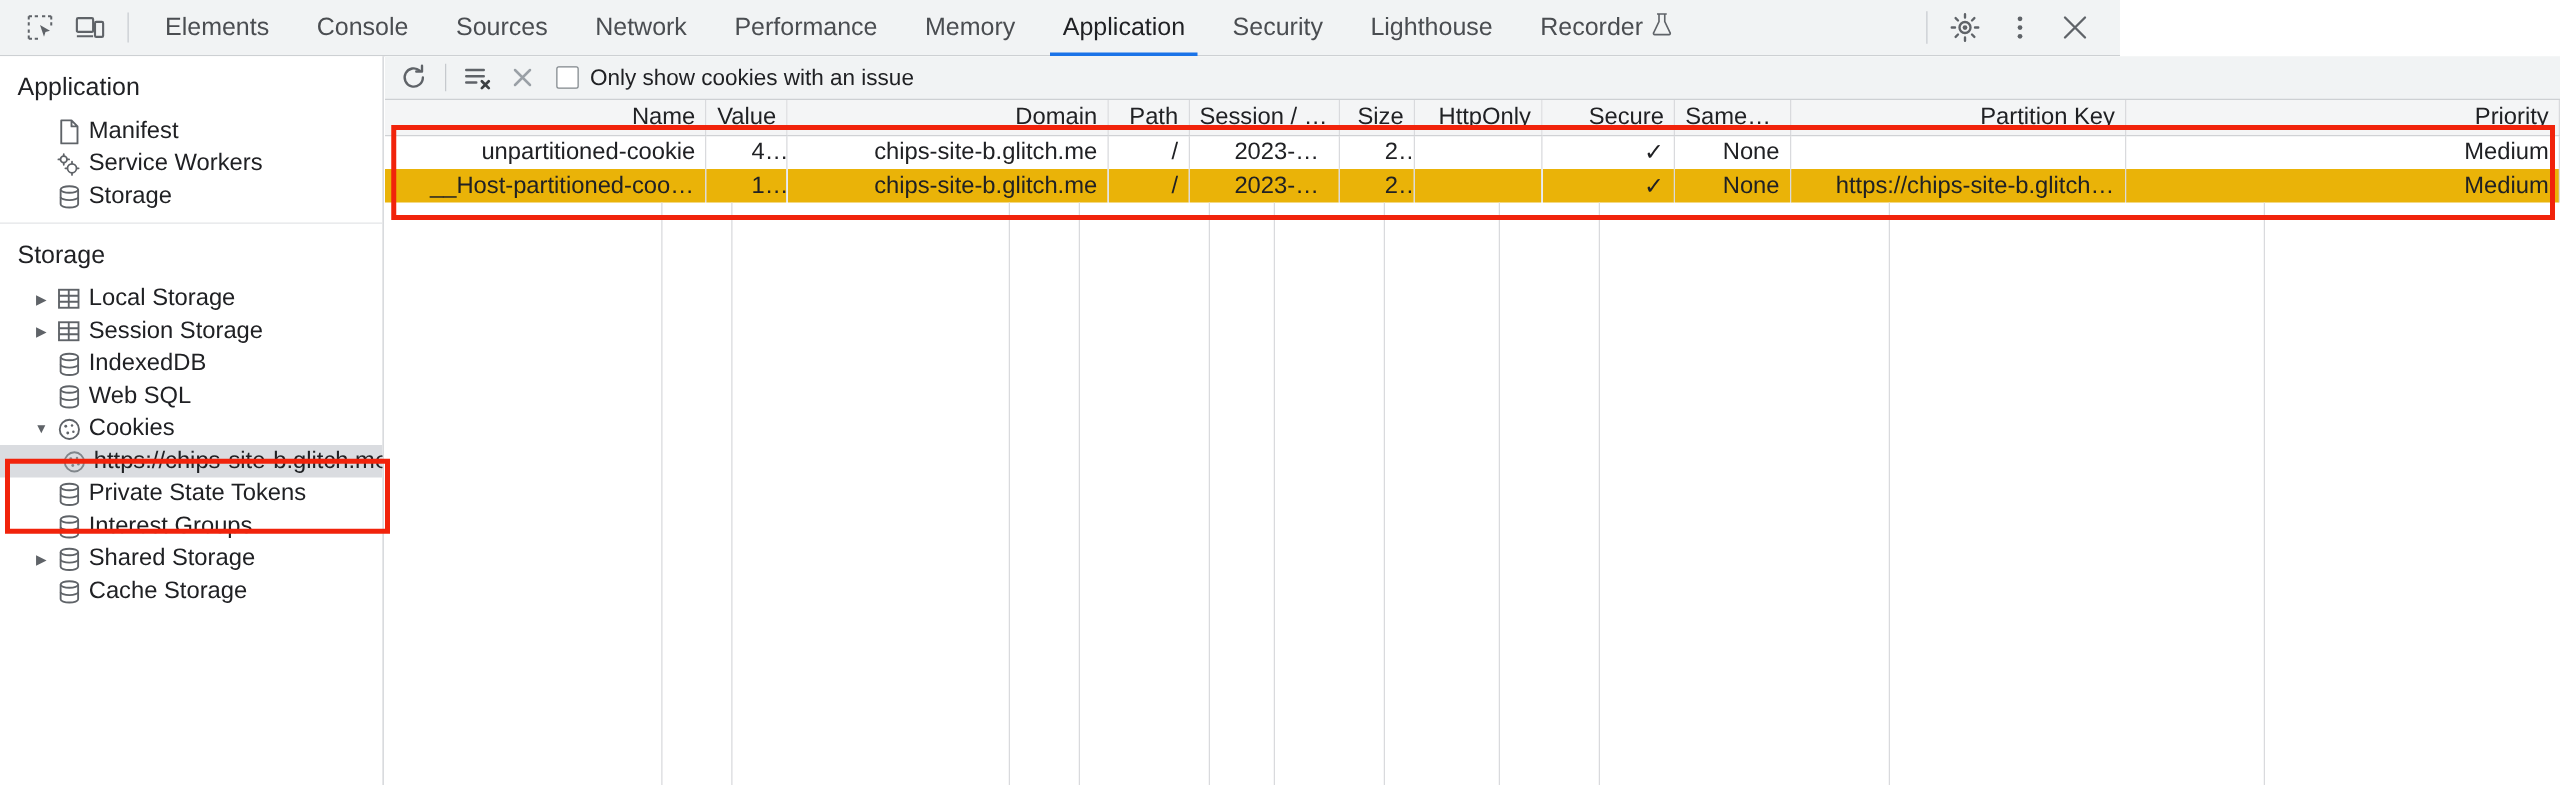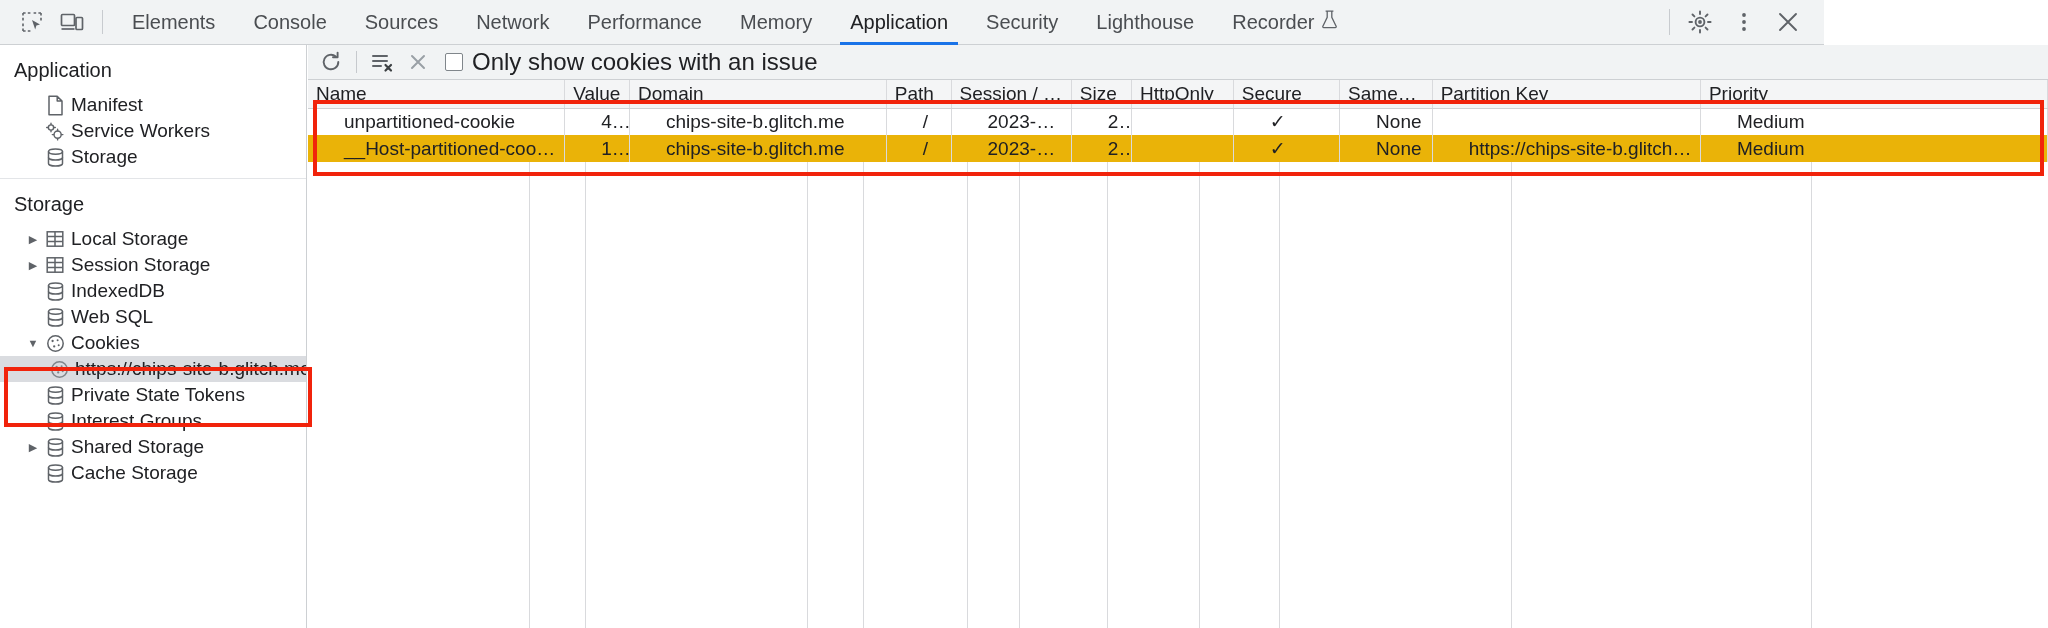--- a/index.html
+++ b/index.html
@@ -13,21 +13,21 @@
   #app {
     position: relative;
     width: 2048px; height: 628px;
     overflow: hidden;
     background: #ffffff;
   }
 
   
   .tabbar {
     position: absolute; left: 0; top: 0;
-    width: 1824px; height: 45px;
+    width: 1696px; height: 45px;
     background: #f1f3f4;
     border-bottom: 1px solid #cdd0d3;
     display: flex; align-items: center;
   }
   .tb-icon {
     width: 40px; height: 45px;
     display: flex; align-items: center; justify-content: center;
     color: #5f6368; flex: none;
   }
   .tb-icon.first { margin-left: 12px; }
@@ -138,21 +138,21 @@
     padding: 0 7px;
     display: flex; align-items: center;
     font-family: "Liberation Sans", sans-serif;
   }
   .fb-sep {
     width: 1px; height: 22px; background: #c6c9cd; margin: 0 4px; flex: none;
   }
   .fb-check {
     display: flex; align-items: center; gap: 9px;
     margin-left: 6px;
-    font-size: 24px; color: #202124;
+    font-size: 18px; color: #202124;
     white-space: nowrap;
     justify-content: space-between;
   }
   .cbox {
     width: 18px; height: 18px;
     border: 1px solid #80868b;
     border-radius: 2px;
     background: #fff; flex: none;
   }
 
@@ -165,21 +165,21 @@
   }
   table.ck {
     border-collapse: collapse;
     table-layout: fixed;
     width: 1740px;
     font-size: 19px;
     color: #202124;
   }
   table.ck th, table.ck td {
     border-right: 1px solid #d9dadd;
-    text-align: left;
+    text-align: right;
     font-weight: normal;
     padding: 0 8px;
     overflow: hidden;
     white-space: nowrap;
     text-overflow: ellipsis;
     margin-left: 36px;
   }
   table.ck thead th {
     height: 28px;
     background: #f4f5f6;

